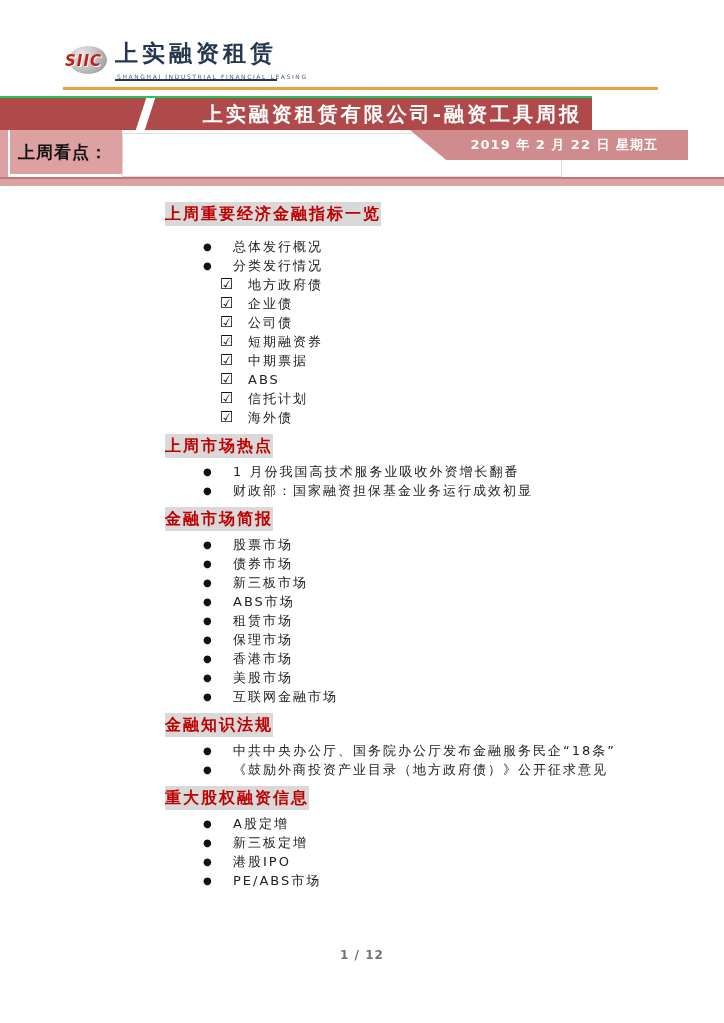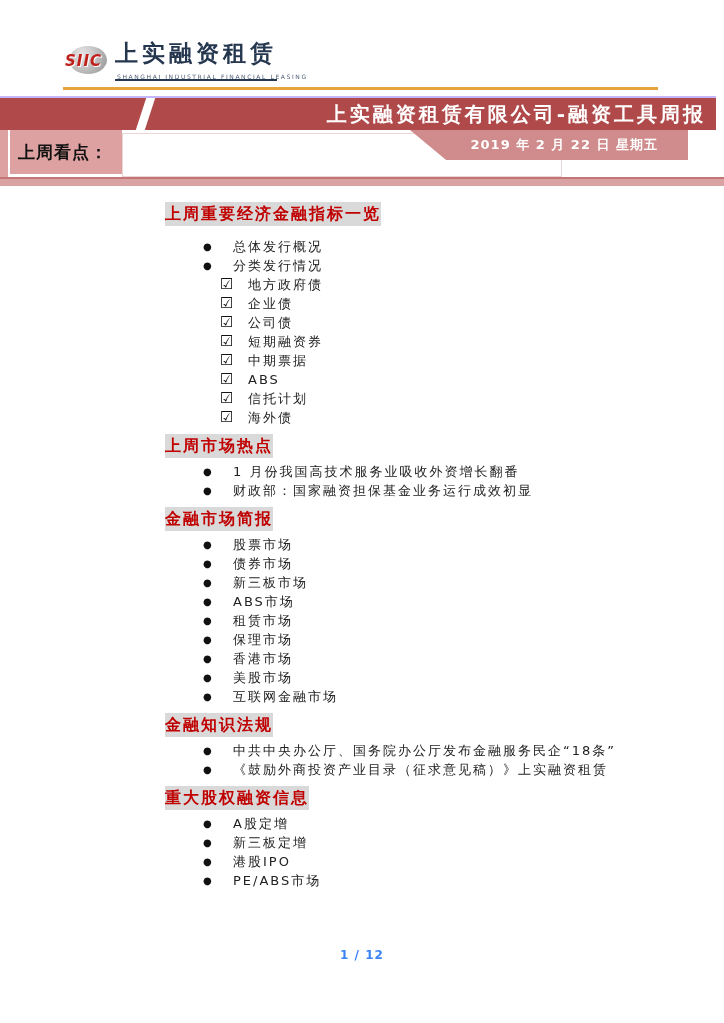--- a/index.html
+++ b/index.html
@@ -14,22 +14,22 @@
   .logo-siic{position:absolute;left:0;top:8px;font-size:15px;font-weight:bold;font-style:italic;
     color:#c0201c;letter-spacing:1px;text-shadow:1px 1px 0 #ffffff;}
   .logo-cn{position:absolute;left:52px;top:2px;font-size:23px;font-weight:bold;color:#25364f;
     letter-spacing:4px;border-bottom:2px solid #25364f;padding-bottom:10px;}
   .logo-en{position:absolute;left:54px;top:37px;font-size:6px;color:#4a5a72;letter-spacing:1.6px;}
 
   
   .gold-line{position:absolute;left:63px;top:87px;width:595px;height:3px;background:#e8a43c;}
 
   
-  .banner{position:absolute;left:0;top:96px;width:716px;height:34px;background:#b04a4a;
-    border-top:2px solid #c4b5fd;box-sizing:border-box;}
+  .banner{position:absolute;left:0;top:96px;width:592px;height:34px;background:#b04a4a;
+    border-top:2px solid #22c55e;box-sizing:border-box;}
   .banner-slash{position:absolute;left:141px;top:0;width:9px;height:32px;background:#ffffff;
     transform:skewX(-18deg);}
   .banner-title{position:absolute;right:10px;top:0;height:32px;line-height:32px;color:#ffffff;
     font-weight:bold;font-size:20px;letter-spacing:3px;white-space:nowrap;}
 
   
   .hl-box{position:absolute;left:122px;top:133px;width:440px;height:44px;background:#ffffff;
     border:1px solid #ead6d6;box-sizing:border-box;}
 
   
@@ -56,21 +56,21 @@
   .toc-item{display:flex;align-items:center;line-height:19px;font-size:13px;
     letter-spacing:2px;white-space:nowrap;}
   .toc-item .marker{display:inline-block;flex:0 0 auto;color:#111111;}
   .toc-item.lvl1{padding-left:38px;}
   .toc-item.lvl1 .marker{width:30px;font-size:10px;}
   .toc-item.lvl2{padding-left:55px;}
   .toc-item.lvl2 .marker{width:28px;font-size:15px;}
 
   
   .footer{position:absolute;left:0;top:948px;width:724px;text-align:center;font-size:12px;
-    font-weight:bold;color:#3b82f6;letter-spacing:1px;}
+    font-weight:bold;color:#737373;letter-spacing:1px;}
 </style>
 </head>
 <body>
 
 <div class="page">
 
   <div class="logo">
     <div class="logo-mark">
       <div class="logo-globe"></div>
       <div class="logo-siic">SIIC</div>
@@ -225,21 +225,21 @@
   <div class="toc-section">
     <div class="toc-heading">金融知识法规</div>
     <div>
   <div class="toc-item lvl1">
     <span class="marker">●</span>
     <span class="label">中共中央办公厅、国务院办公厅发布金融服务民企“18条”</span>
   </div>
 
   <div class="toc-item lvl1">
     <span class="marker">●</span>
-    <span class="label">《鼓励外商投资产业目录（征求意见稿）》上实融资租赁</span>
+    <span class="label">《鼓励外商投资产业目录（地方政府债）》公开征求意见</span>
   </div>
 </div>
   </div>
 
   <div class="toc-section">
     <div class="toc-heading">重大股权融资信息</div>
     <div>
   <div class="toc-item lvl1">
     <span class="marker">●</span>
     <span class="label">A股定增</span>

